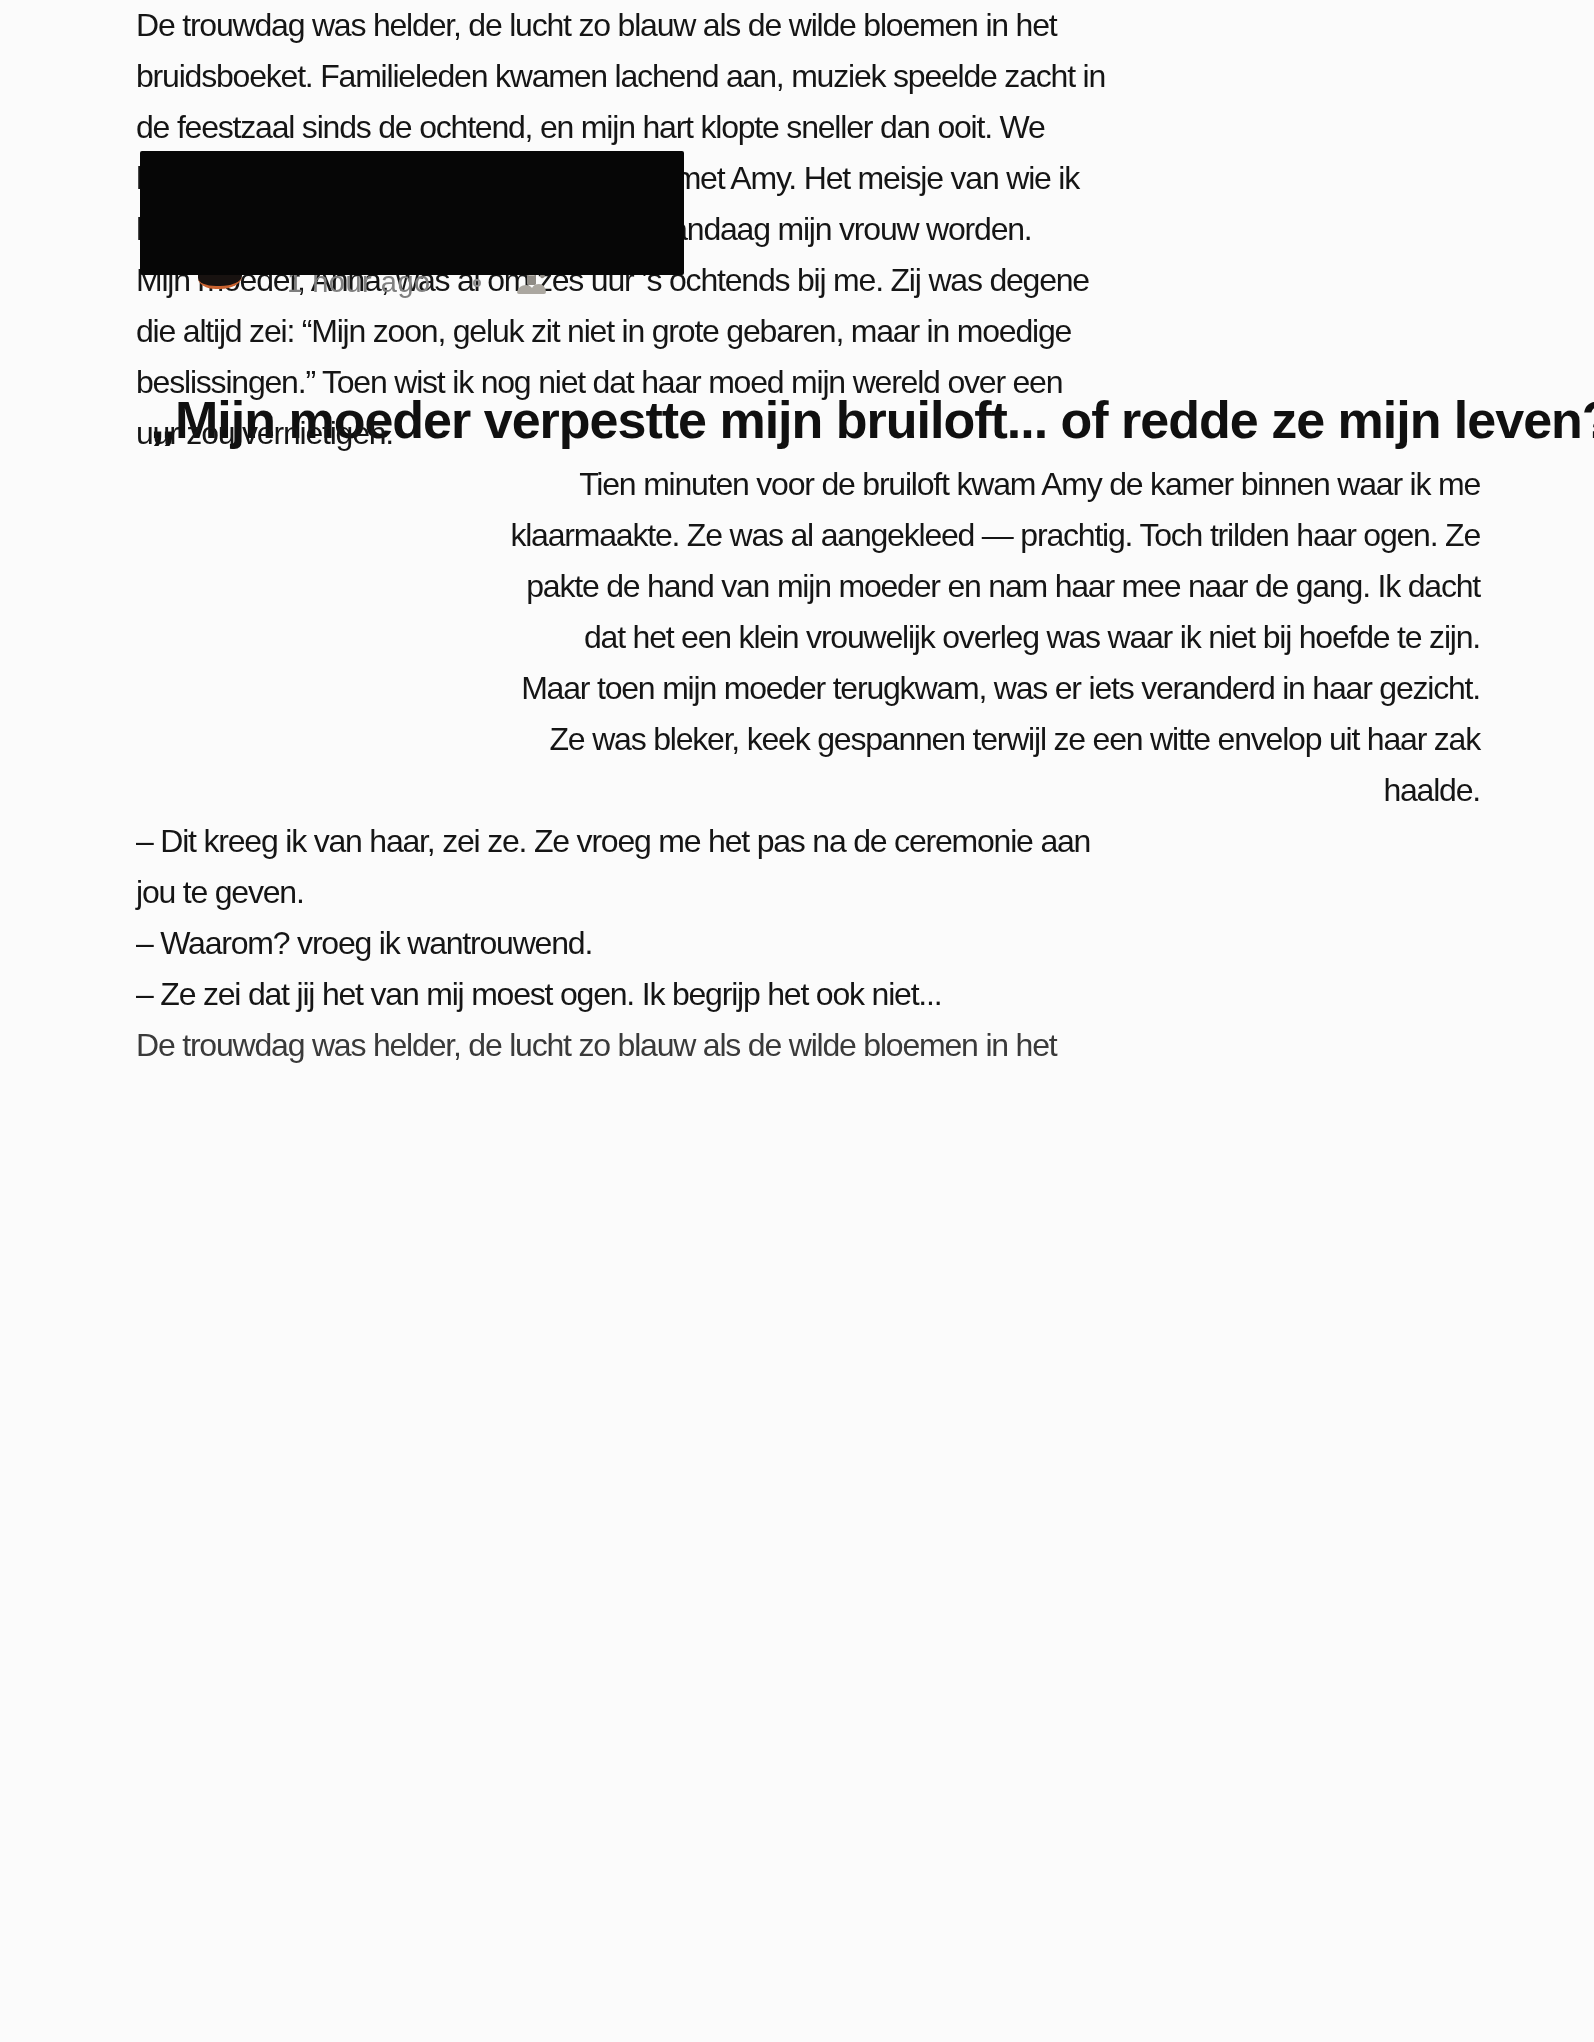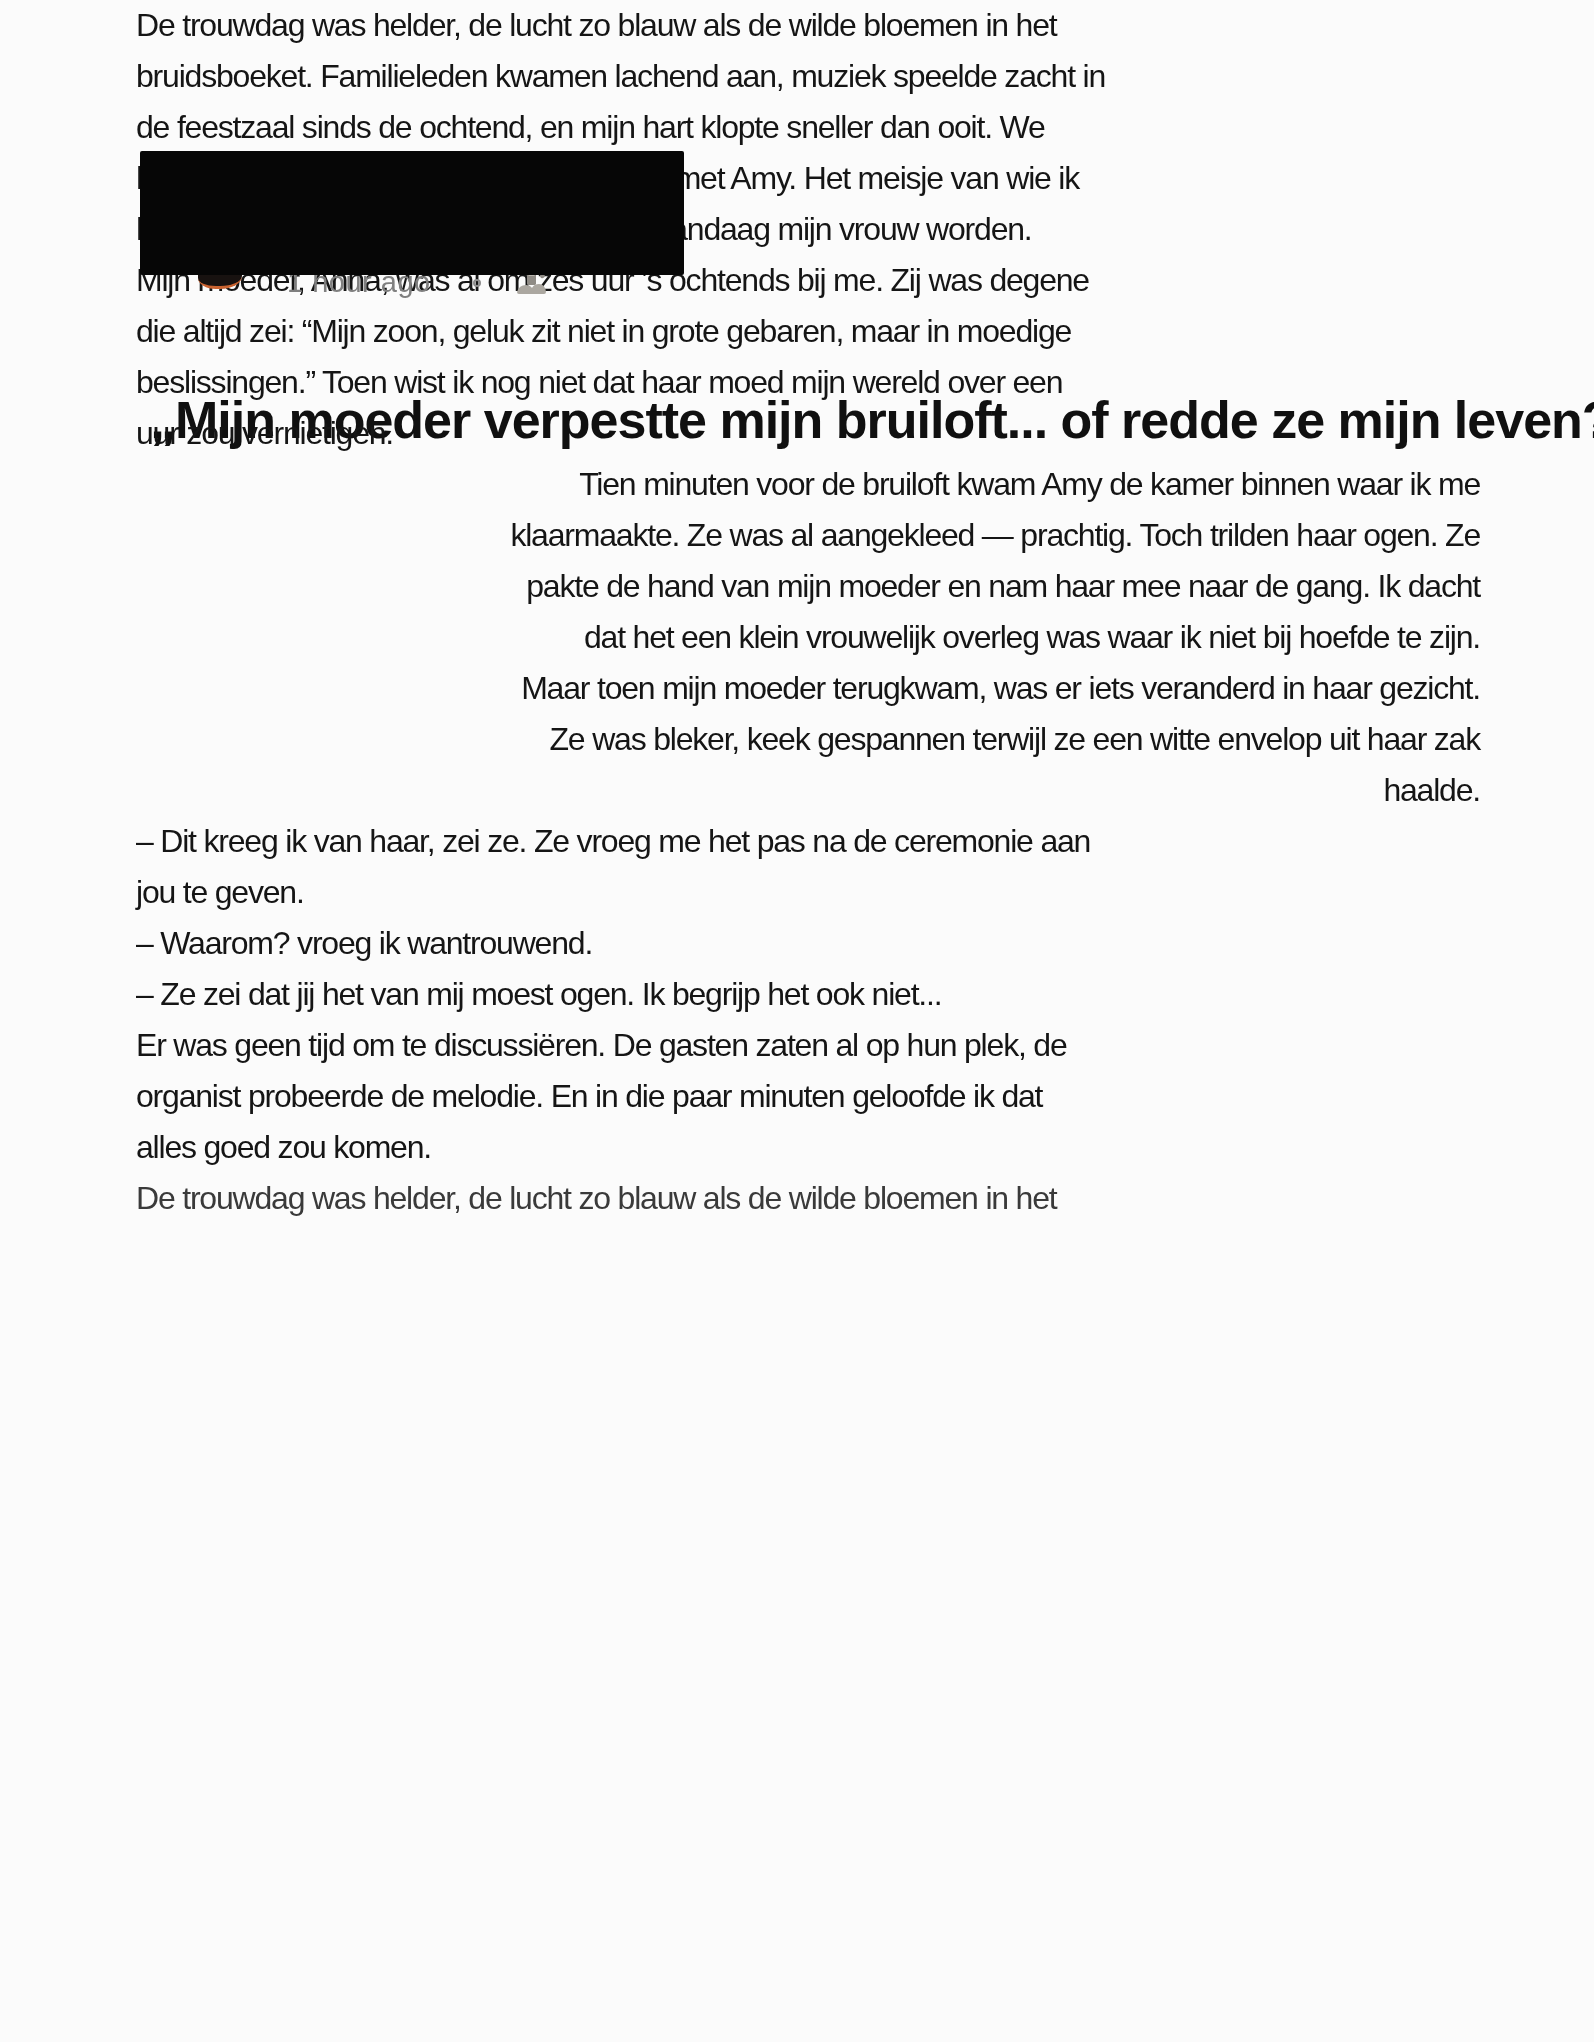--- a/index.html
+++ b/index.html
@@ -130,19 +130,16 @@
 klaarmaakte. Ze was al aangekleed — prachtig. Toch trilden haar ogen. Ze
 pakte de hand van mijn moeder en nam haar mee naar de gang. Ik dacht
 dat het een klein vrouwelijk overleg was waar ik niet bij hoefde te zijn.
 Maar toen mijn moeder terugkwam, was er iets veranderd in haar gezicht.
 Ze was bleker, keek gespannen terwijl ze een witte envelop uit haar zak
 haalde.</p>
     <p class="p4">– Dit kreeg ik van haar, zei ze. Ze vroeg me het pas na de ceremonie aan
 jou te geven.</p>
     <p class="p5">– Waarom? vroeg ik wantrouwend.</p>
     <p class="p6">– Ze zei dat jij het van mij moest ogen. Ik begrijp het ook niet...</p>
-    <p class="p7">Er was geen tijd om te discussiëren. De gasten zaten al op hun plek, de
-organist probeerde de melodie. En in die paar minuten geloofde ik dat
-alles goed zou komen.</p>
     <p class="p8">De trouwdag was helder, de lucht zo blauw als de wilde bloemen in het</p>
   </div>
 
 </div>
 
 </body></html>

